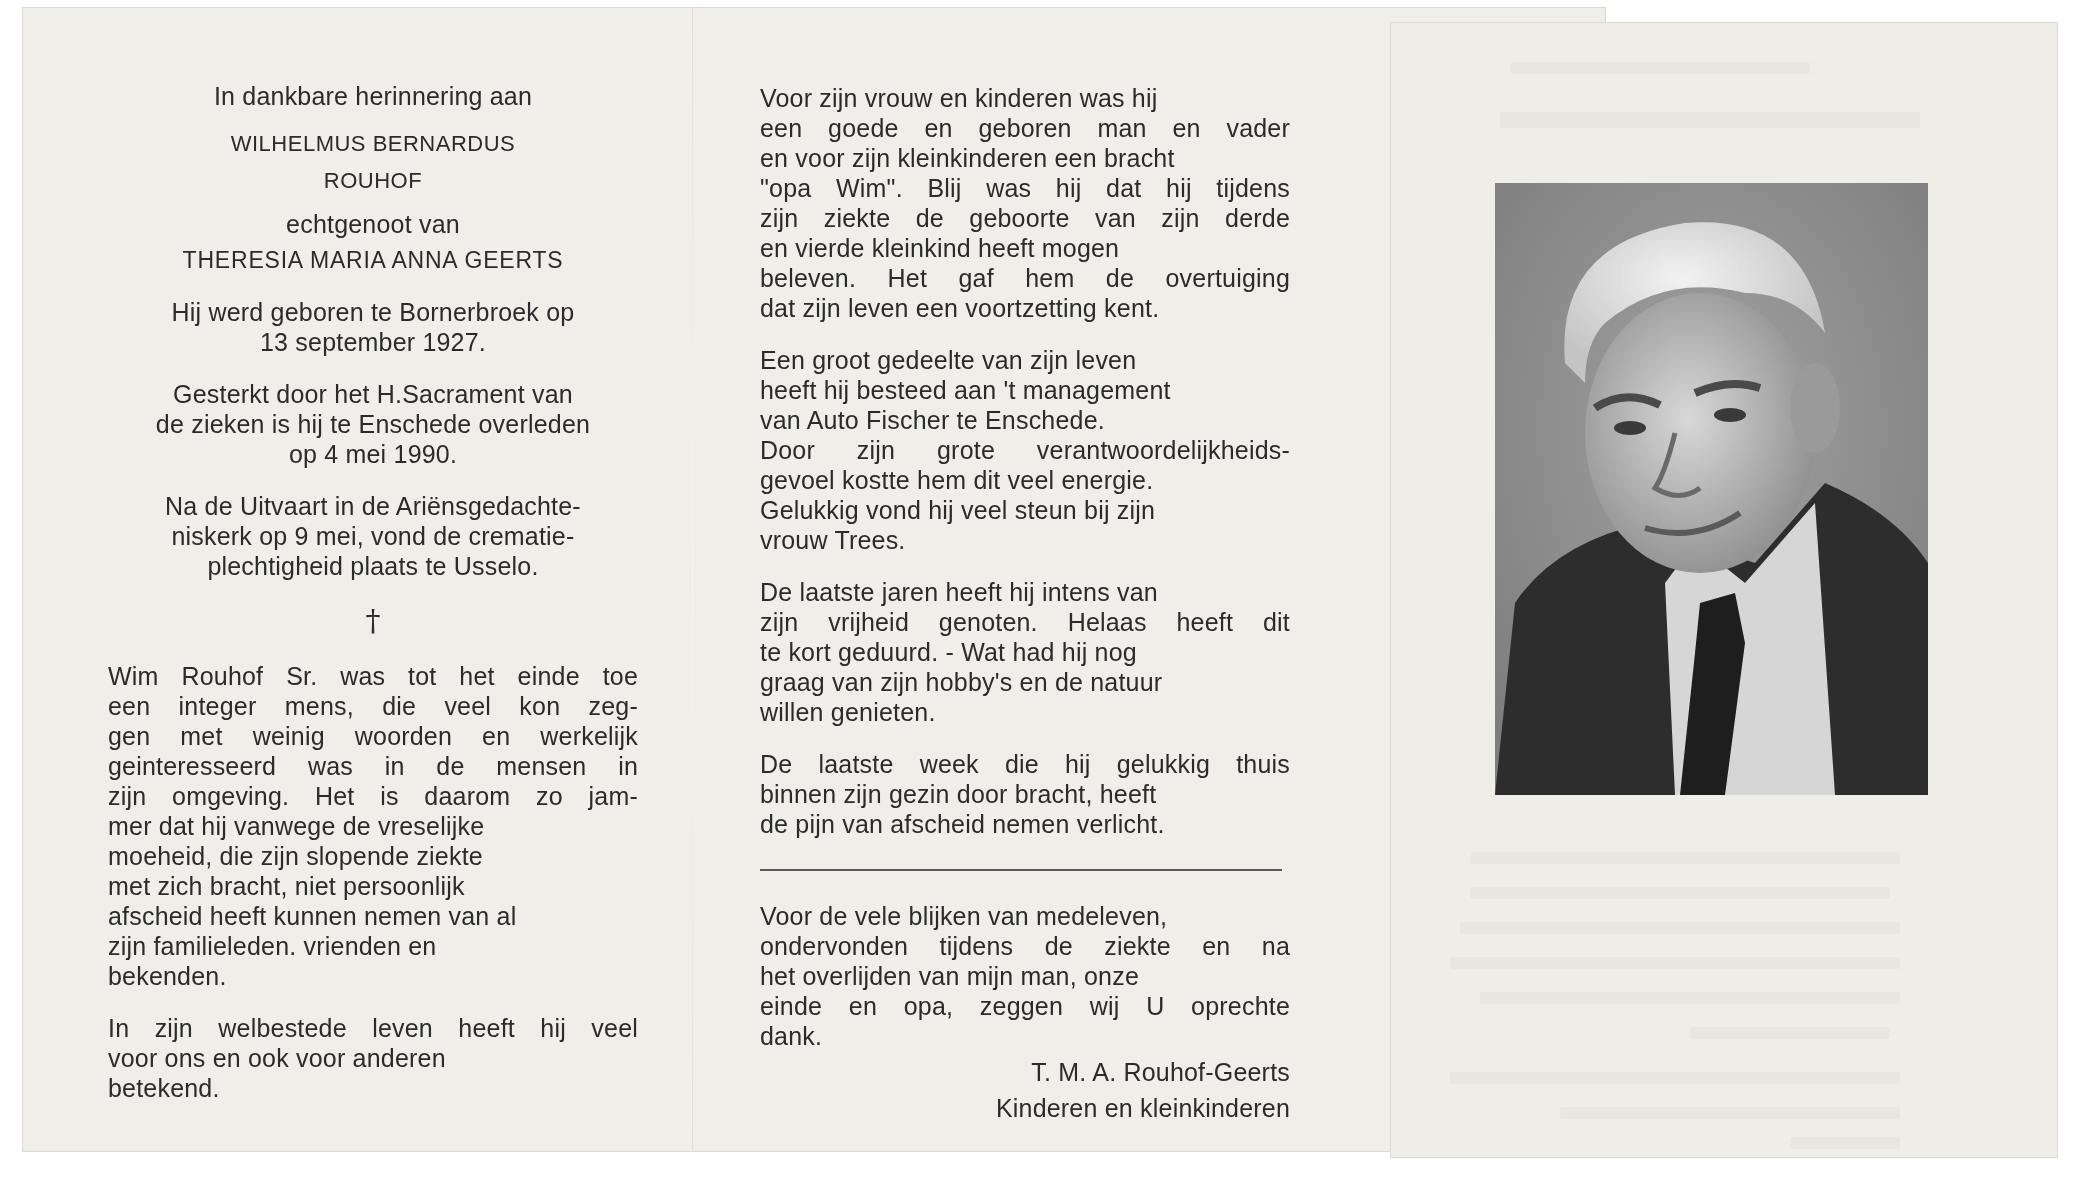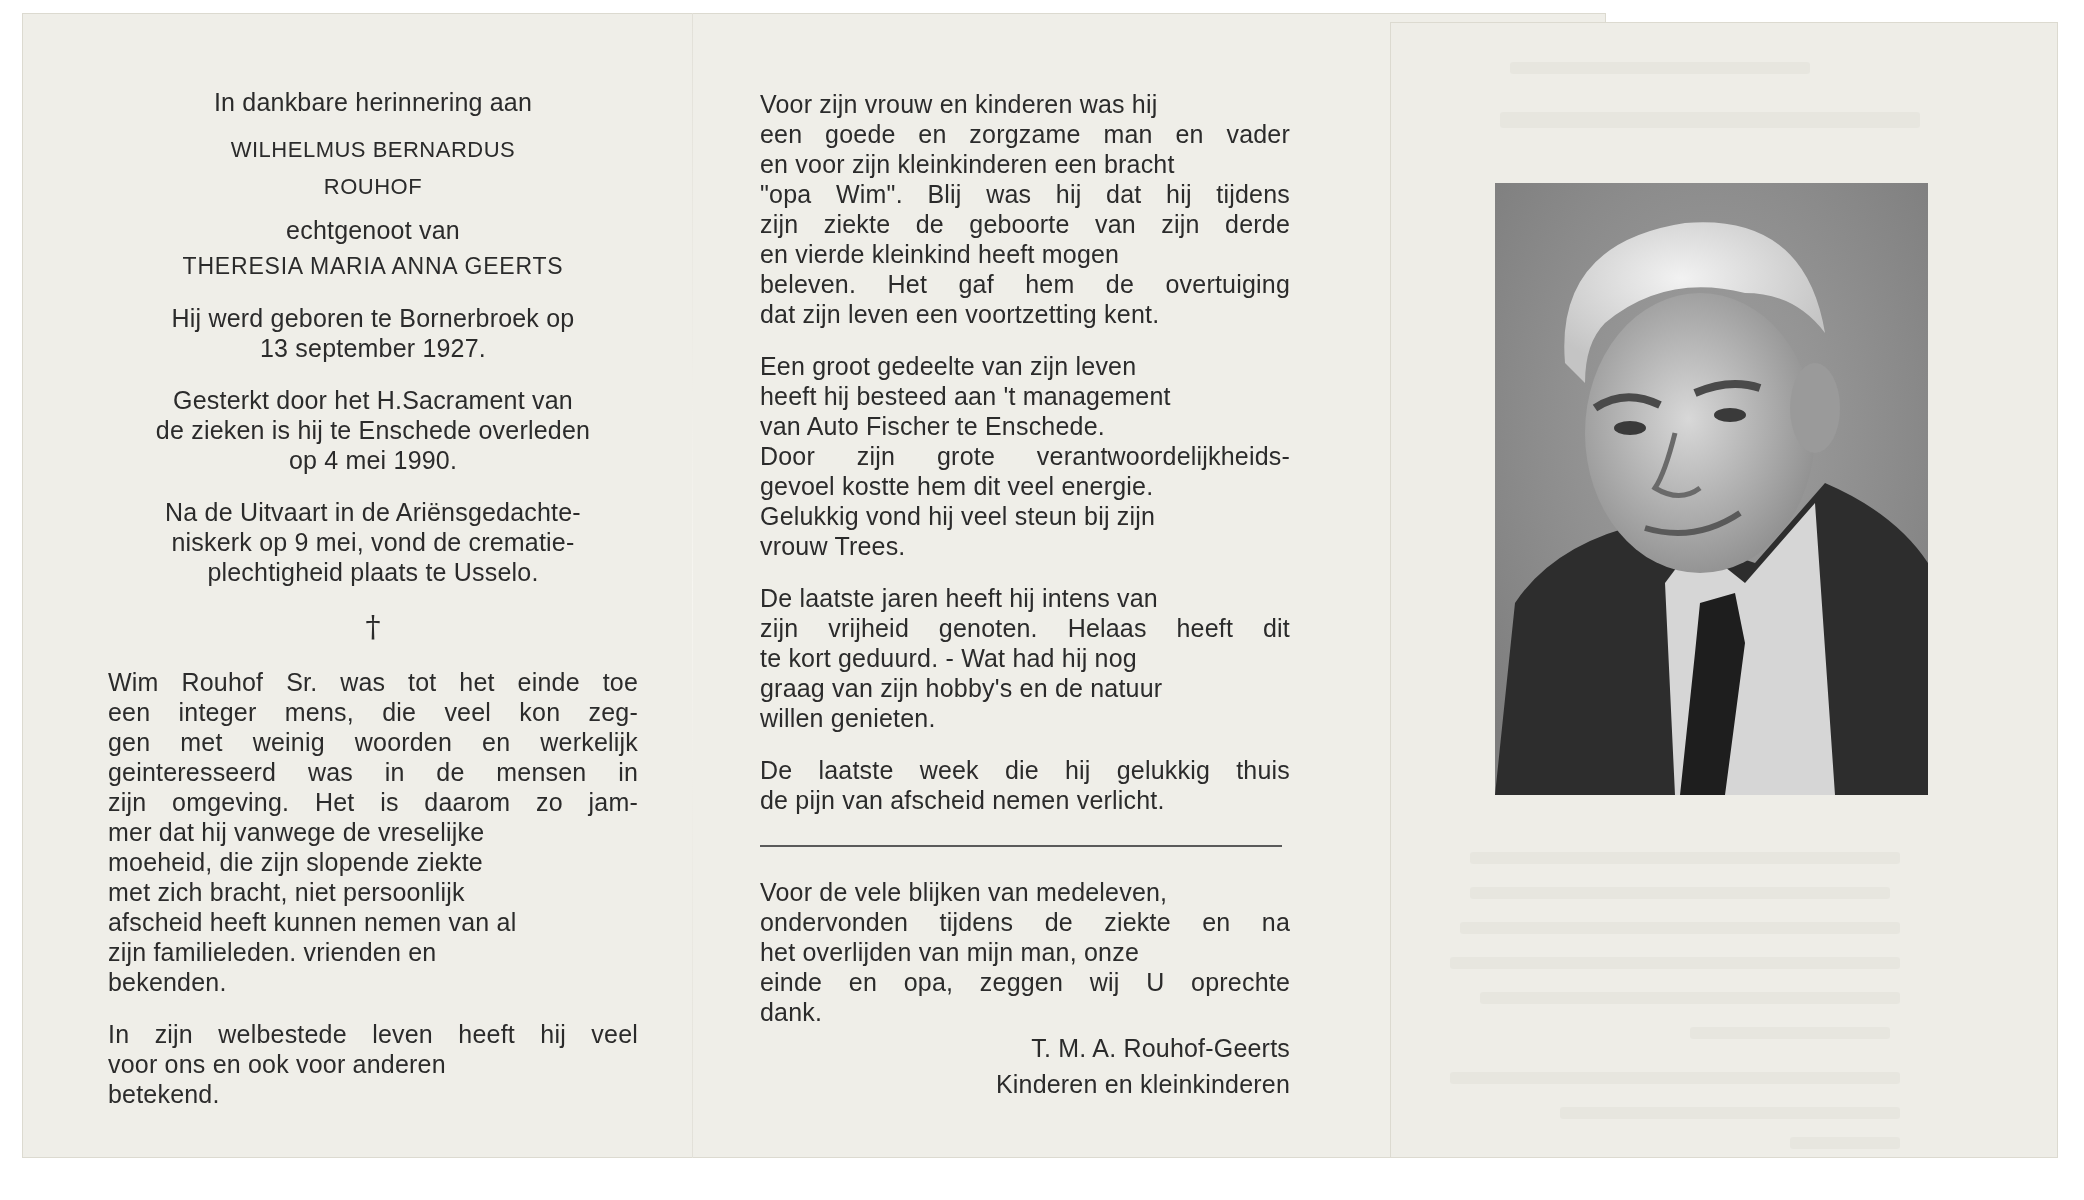--- a/index.html
+++ b/index.html
@@ -7,21 +7,21 @@
     width: 2084px; height: 1200px; position: relative; overflow: hidden;
     background: #ffffff;
     font-family: "Liberation Sans", "DejaVu Sans", sans-serif;
     color: #2b2b2b;
   }
   .card {
     position: absolute;
     background: #efeee8;
     box-shadow: 0 0 0 1px #dcdad0 inset;
   }
-  #folded-card { left: 22px; top: 13px; width: 1584px; height: 1145px; }
+  #folded-card { left: 22px; top: 7px; width: 1584px; height: 1145px; }
   #fold-line {
     position: absolute; left: 670px; top: 0; width: 1px; height: 100%;
     background: linear-gradient(to bottom, #e2e0d8, #f6f5f0 50%, #e2e0d8);
   }
   #photo-card { left: 1390px; top: 22px; width: 668px; height: 1136px; background: #eeede7; }
 
   .col { position: absolute; font-size: 25px; line-height: 30px; letter-spacing: 0.2px; }
   #left-col { left: 86px; top: 74px; width: 530px; }
   #mid-col  { left: 738px; top: 76px; width: 530px; }
 
@@ -96,21 +96,21 @@
     <div class="para">
       <span class="justify">In zijn welbestede leven heeft hij veel</span>
       <span class="line">voor ons en ook voor anderen</span>
       <span class="line">betekend.</span>
     </div>
   </div>
 
   <div id="mid-col" class="col">
     <div>
       <span class="line">Voor zijn vrouw en kinderen was hij</span>
-      <span class="justify">een goede en zorgzame man en vader</span>
+      <span class="justify">een goede en geboren man en vader</span>
       <span class="line">en voor zijn kleinkinderen een bracht</span>
       <span class="justify">"opa Wim". Blij was hij dat hij tijdens</span>
       <span class="justify">zijn ziekte de geboorte van zijn derde</span>
       <span class="line">en vierde kleinkind heeft mogen</span>
       <span class="justify">beleven. Het gaf hem de overtuiging</span>
       <span class="line">dat zijn leven een voortzetting kent.</span>
     </div>
     <div class="para">
       <span class="line">Een groot gedeelte van zijn leven</span>
       <span class="line">heeft hij besteed aan 't management</span>
@@ -122,20 +122,21 @@
     </div>
     <div class="para">
       <span class="line">De laatste jaren heeft hij intens van</span>
       <span class="justify">zijn vrijheid genoten. Helaas heeft dit</span>
       <span class="line">te kort geduurd. - Wat had hij nog</span>
       <span class="line">graag van zijn hobby's en de natuur</span>
       <span class="line">willen genieten.</span>
     </div>
     <div class="para">
       <span class="justify">De laatste week die hij gelukkig thuis</span>
+      <span class="line">binnen zijn gezin door bracht, heeft</span>
       <span class="line">de pijn van afscheid nemen verlicht.</span>
     </div>
 
     <div id="divider"></div>
 
     <div>
       <span class="line">Voor de vele blijken van medeleven,</span>
       <span class="justify">ondervonden tijdens de ziekte en na</span>
       <span class="line">het overlijden van mijn man, onze</span>
       <span class="justify">einde en opa, zeggen wij U oprechte</span>

